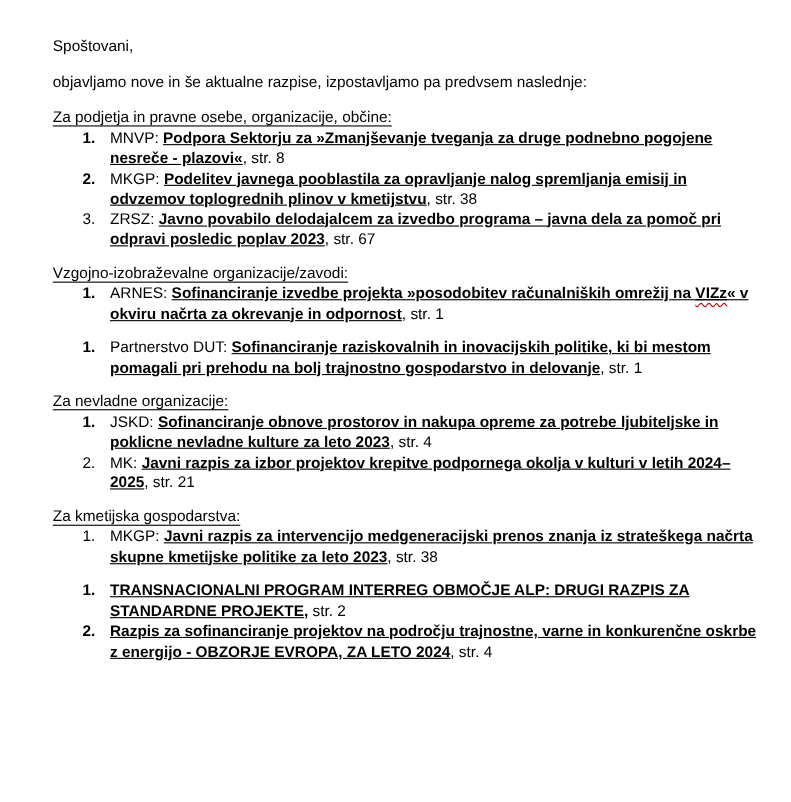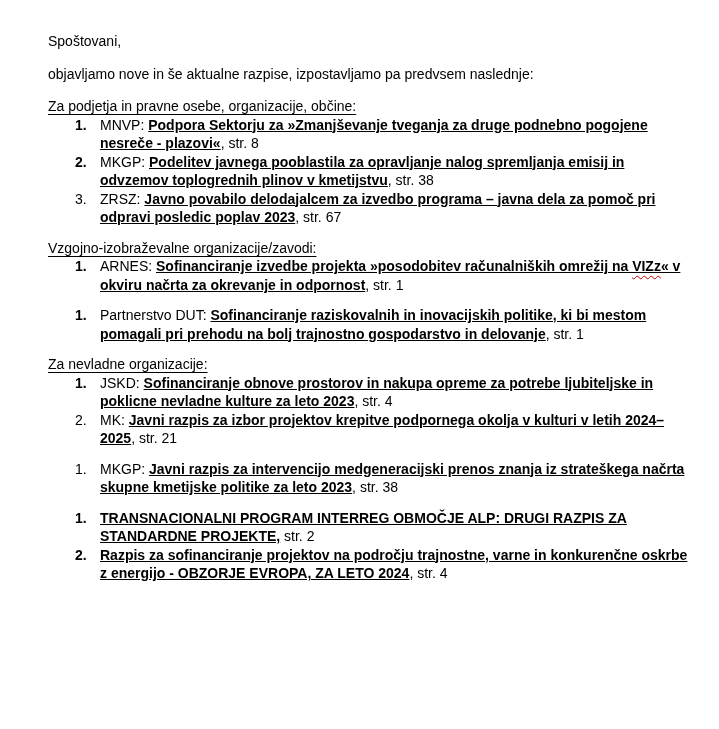--- a/index.html
+++ b/index.html
@@ -79,20 +79,21 @@
       <span class="num b">1.</span>
       <span class="itext"><span>JSKD: </span><span class="bd">Sofinanciranje obnove prostorov in nakupa opreme za potrebe ljubiteljske in poklicne nevladne kulture za leto 2023</span><span>, str. 4</span></span>
     </div>
     <div class="item">
       <span class="num">2.</span>
       <span class="itext"><span>MK: </span><span class="bd">Javni razpis za izbor projektov krepitve podpornega okolja v kulturi v letih 2024–2025</span><span>, str. 21</span></span>
     </div>
   </div>
 
   <div class="section">
+    <p class="heading">Za kmetijska gospodarstva:</p>
     <div class="item">
       <span class="num">1.</span>
       <span class="itext"><span>MKGP: </span><span class="bd">Javni razpis za intervencijo medgeneracijski prenos znanja iz strateškega načrta skupne kmetijske politike za leto 2023</span><span>, str. 38</span></span>
     </div>
   </div>
 
   <div class="section">
     <div class="item">
       <span class="num b">1.</span>
       <span class="itext"><span></span><span class="bd">TRANSNACIONALNI PROGRAM INTERREG OBMOČJE ALP: DRUGI RAZPIS ZA STANDARDNE PROJEKTE,</span><span> str. 2</span></span>

